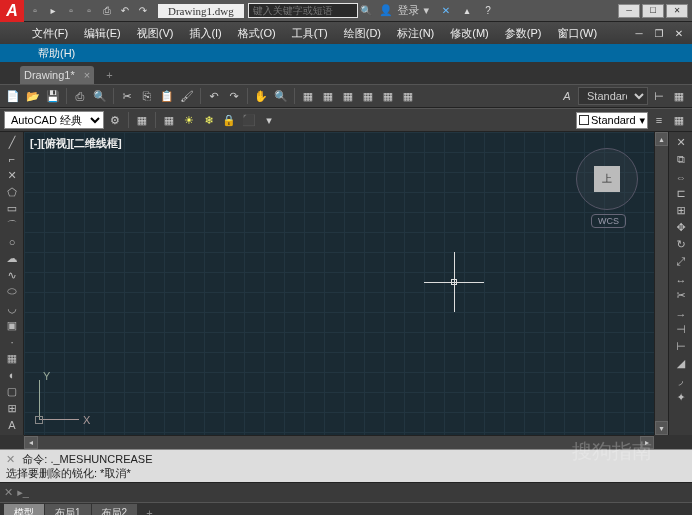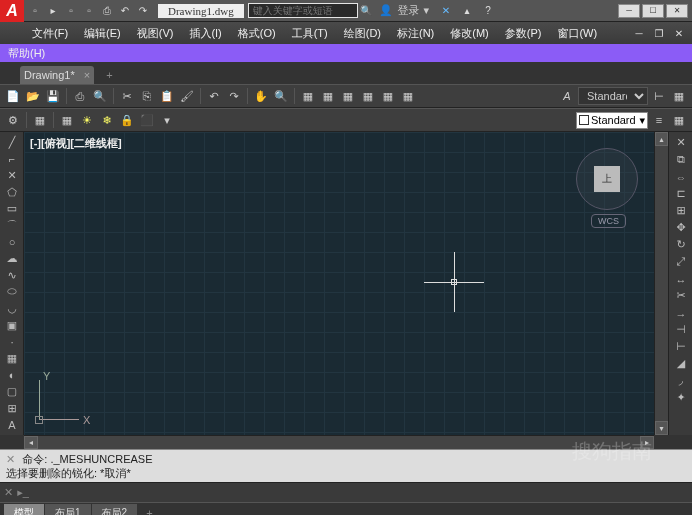--- a/index.html
+++ b/index.html
@@ -7,21 +7,21 @@
 .titlebar { height: 22px; background: #555; display: flex; align-items: center; border-bottom: 1px solid #222; position: relative; }
 .app-icon { width: 24px; height: 22px; background: #d22; color: #fff; font-weight: bold; font-size: 16px; display: flex; align-items: center; justify-content: center; font-style: italic; margin-right: 2px; }
 .qat-btn { width: 16px; height: 16px; margin: 0 1px; display: flex; align-items: center; justify-content: center; color: #ddd; font-size: 10px; cursor: pointer; }
 .title-file { background: #eee; color: #333; padding: 1px 10px; font-size: 11px; margin-left: 6px; font-family: Liberation Serif, serif; }
 .search-box { background: #2a2a2a; border: 1px solid #e5e5e5; padding: 1px 4px; color: #888; font-size: 10px; width: 110px; margin-left: 4px; }
 .login-area { display: flex; align-items: center; margin-left: 4px; gap: 4px; }
 .win-controls { margin-left: auto; display: flex; gap: 2px; margin-right: 4px; }
 .win-btn { width: 22px; height: 14px; border: 1px solid #888; background: #ddd; display: flex; align-items: center; justify-content: center; font-size: 8px; color: #333; cursor: pointer; }
 .menubar { height: 22px; background: linear-gradient(#4a4a4a, #3a3a3a); display: flex; align-items: center; padding-left: 24px; }
 .menu-item { padding: 2px 8px; color: #eee; cursor: pointer; font-size: 11px; }
-.menubar2 { height: 18px; background: #8b5cf6; display: flex; align-items: center; }
+.menubar2 { height: 18px; background: #0369a1; display: flex; align-items: center; padding-left: 30px; }
 .tabbar { height: 22px; background: #333; display: flex; align-items: flex-end; padding-left: 20px; gap: 4px; }
 .doc-tab { background: #555; color: #ddd; padding: 3px 4px; font-size: 11px; border-radius: 3px 3px 0 0; cursor: pointer; }
 .doc-tab.active { background: #666; }
 .tab-new { color: #888; padding: 3px 8px; cursor: pointer; }
 .toolbar { height: 24px; background: #3e3e3e; border-top: 1px solid #555; border-bottom: 1px solid #222; display: flex; align-items: center; padding: 0 4px; gap: 2px; }
 .tbtn { width: 18px; height: 18px; display: flex; align-items: center; justify-content: center; color: #ccc; font-size: 11px; cursor: pointer; border-radius: 2px; }
 .sep { width: 1px; height: 16px; background: #555; margin: 0 2px; }
 .ws-select { background: #fff; color: #000; font-size: 11px; padding: 1px 2px; width: 100px; border: 1px solid #888; }
 .style-select { background: #333; color: #ccc; border: 1px solid #555; font-size: 11px; padding: 1px 4px; width: 70px; }
 .layer-select { background: #fff; color: #000; font-size: 11px; padding: 1px 2px; width: 72px; border: 1px solid #888; display: flex; align-items: center; gap: 2px; }
@@ -145,20 +145,21 @@
   <div class="tbtn">▦</div>
   <div class="tbtn">▦</div>
   <div class="spacer"></div>
   <div class="tbtn" style="font-style:italic">A</div>
   <select class="style-select"><option>Standard</option></select>
   <div class="tbtn">⊢</div>
   <div class="tbtn">▦</div>
 </div>
 
 <div class="toolbar">
+  <select class="ws-select"><option>AutoCAD 经典</option></select>
   <div class="tbtn">⚙</div>
   <div class="sep"></div>
   <div class="tbtn">▦</div>
   <div class="sep"></div>
   <div class="tbtn">▦</div>
   <div class="tbtn" style="color:#ff6">☀</div>
   <div class="tbtn" style="color:#ff6">❄</div>
   <div class="tbtn">🔒</div>
   <div class="tbtn">⬛</div>
   <div class="tbtn">▾</div>

